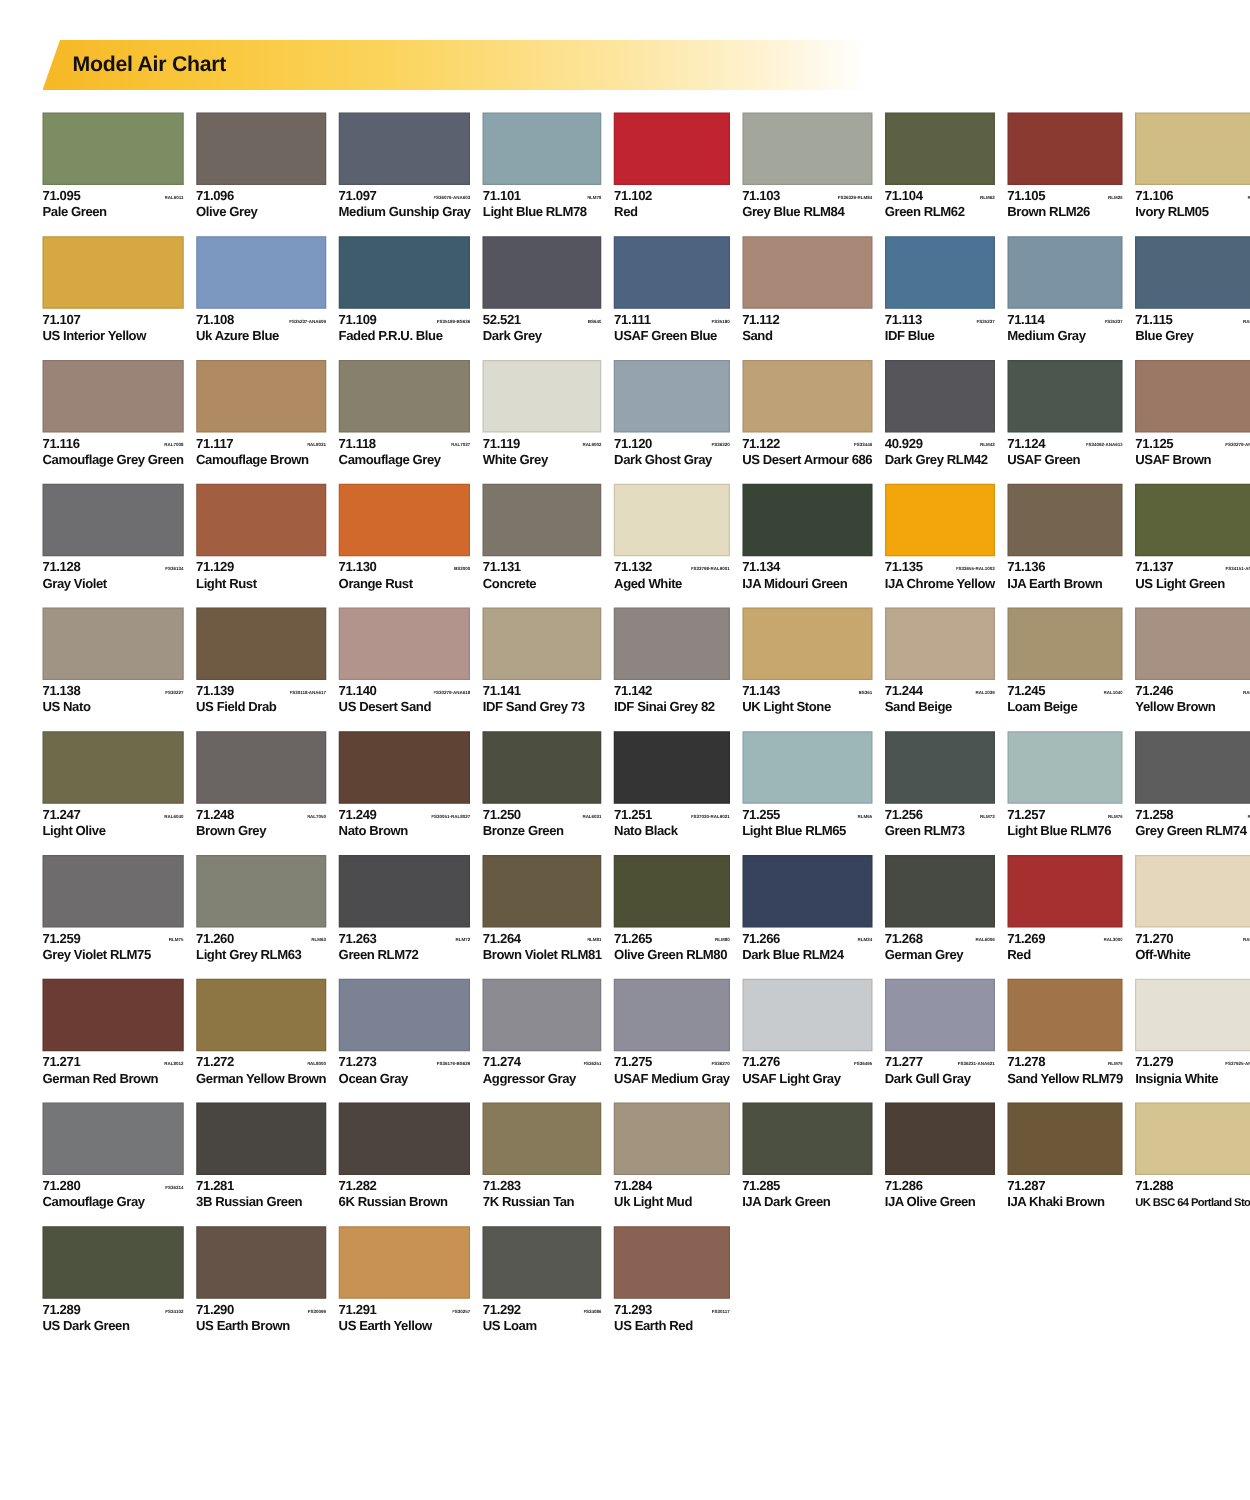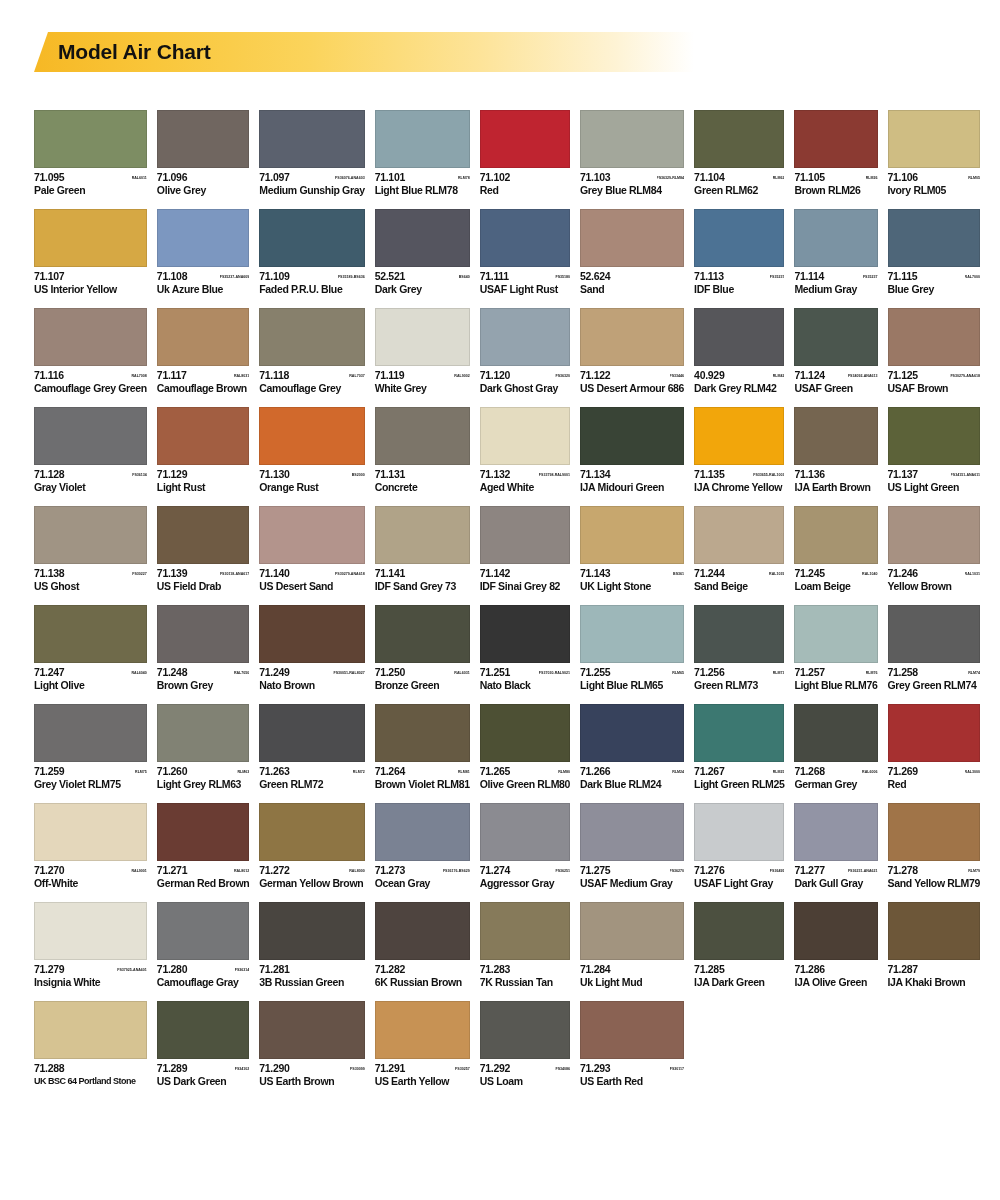--- a/index.html
+++ b/index.html
@@ -42,38 +42,37 @@
                 #fef3d4 88%,
                 #ffffff 100%);
     clip-path: polygon(14px 0, 100% 0, 100% 100%, 0 100%);
   }
   .header-title {
     position: absolute;
     left: 24px;
     top: 0;
     height: 40px;
     line-height: 40px;
-    font-size: 21px;
+    font-size: 17px;
     font-weight: bold;
     color: #111111;
     letter-spacing: -0.2px;
     white-space: nowrap;
   }
 
   
   .grid {
     position: absolute;
     left: 34px;
     top: 90px;
     width: 932px;
     display: grid;
     grid-template-columns: repeat(9, 1fr);
     column-gap: 10px;
     row-gap: 13px;
-    margin-top: 20px;
   }
 
   .swatch-cell {
     width: 100%;
   }
   .swatch-chip {
     width: 100%;
     height: 58px;
     border: 1px solid rgba(0,0,0,0.10);
     box-sizing: border-box;
@@ -234,26 +233,26 @@
           <span class="swatch-ref">BS640</span>
         </div>
         <div class="swatch-name">Dark Grey</div>
       </div>
       <div class="swatch-cell">
         <div class="swatch-chip" style="background: rgb(77, 99, 128);"></div>
         <div class="swatch-meta">
           <span class="swatch-code">71.111</span>
           <span class="swatch-ref">FS35180</span>
         </div>
-        <div class="swatch-name">USAF Light Rust</div>
+        <div class="swatch-name">USAF Green Blue</div>
       </div>
       <div class="swatch-cell">
         <div class="swatch-chip" style="background: rgb(169, 136, 120);"></div>
         <div class="swatch-meta">
-          <span class="swatch-code">52.624</span>
+          <span class="swatch-code">71.112</span>
           <span class="swatch-ref"></span>
         </div>
         <div class="swatch-name">Sand</div>
       </div>
       <div class="swatch-cell">
         <div class="swatch-chip" style="background: rgb(76, 114, 148);"></div>
         <div class="swatch-meta">
           <span class="swatch-code">71.113</span>
           <span class="swatch-ref">FS35237</span>
         </div>
@@ -418,21 +417,21 @@
           <span class="swatch-ref">FS34151-ANA611</span>
         </div>
         <div class="swatch-name">US Light Green</div>
       </div>
       <div class="swatch-cell">
         <div class="swatch-chip" style="background: rgb(160, 148, 132);"></div>
         <div class="swatch-meta">
           <span class="swatch-code">71.138</span>
           <span class="swatch-ref">FS30227</span>
         </div>
-        <div class="swatch-name">US Ghost</div>
+        <div class="swatch-name">US Nato</div>
       </div>
       <div class="swatch-cell">
         <div class="swatch-chip" style="background: rgb(111, 91, 68);"></div>
         <div class="swatch-meta">
           <span class="swatch-code">71.139</span>
           <span class="swatch-ref">FS30118-ANA617</span>
         </div>
         <div class="swatch-name">US Field Drab</div>
       </div>
       <div class="swatch-cell">
@@ -603,28 +602,20 @@
         </div>
         <div class="swatch-name">Olive Green RLM80</div>
       </div>
       <div class="swatch-cell">
         <div class="swatch-chip" style="background: rgb(55, 66, 92);"></div>
         <div class="swatch-meta">
           <span class="swatch-code">71.266</span>
           <span class="swatch-ref">RLM24</span>
         </div>
         <div class="swatch-name">Dark Blue RLM24</div>
-      </div>
-      <div class="swatch-cell">
-        <div class="swatch-chip" style="background: rgb(60, 120, 113);"></div>
-        <div class="swatch-meta">
-          <span class="swatch-code">71.267</span>
-          <span class="swatch-ref">RLM25</span>
-        </div>
-        <div class="swatch-name">Light Green RLM25</div>
       </div>
       <div class="swatch-cell">
         <div class="swatch-chip" style="background: rgb(71, 74, 66);"></div>
         <div class="swatch-meta">
           <span class="swatch-code">71.268</span>
           <span class="swatch-ref">RAL6006</span>
         </div>
         <div class="swatch-name">German Grey</div>
       </div>
       <div class="swatch-cell">

